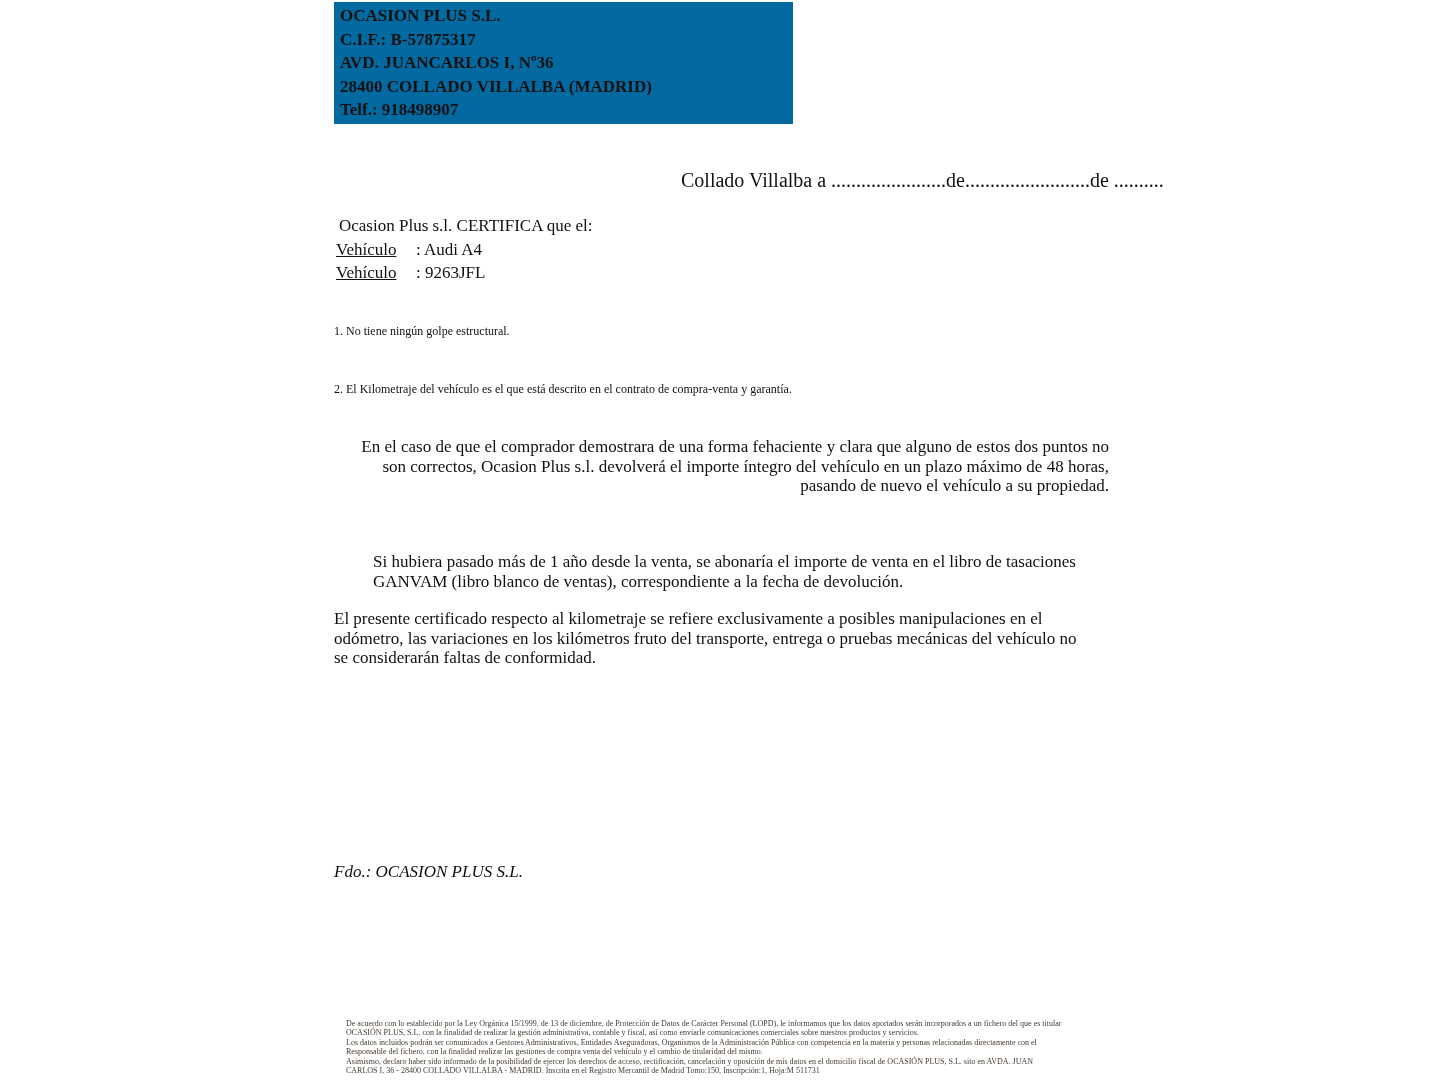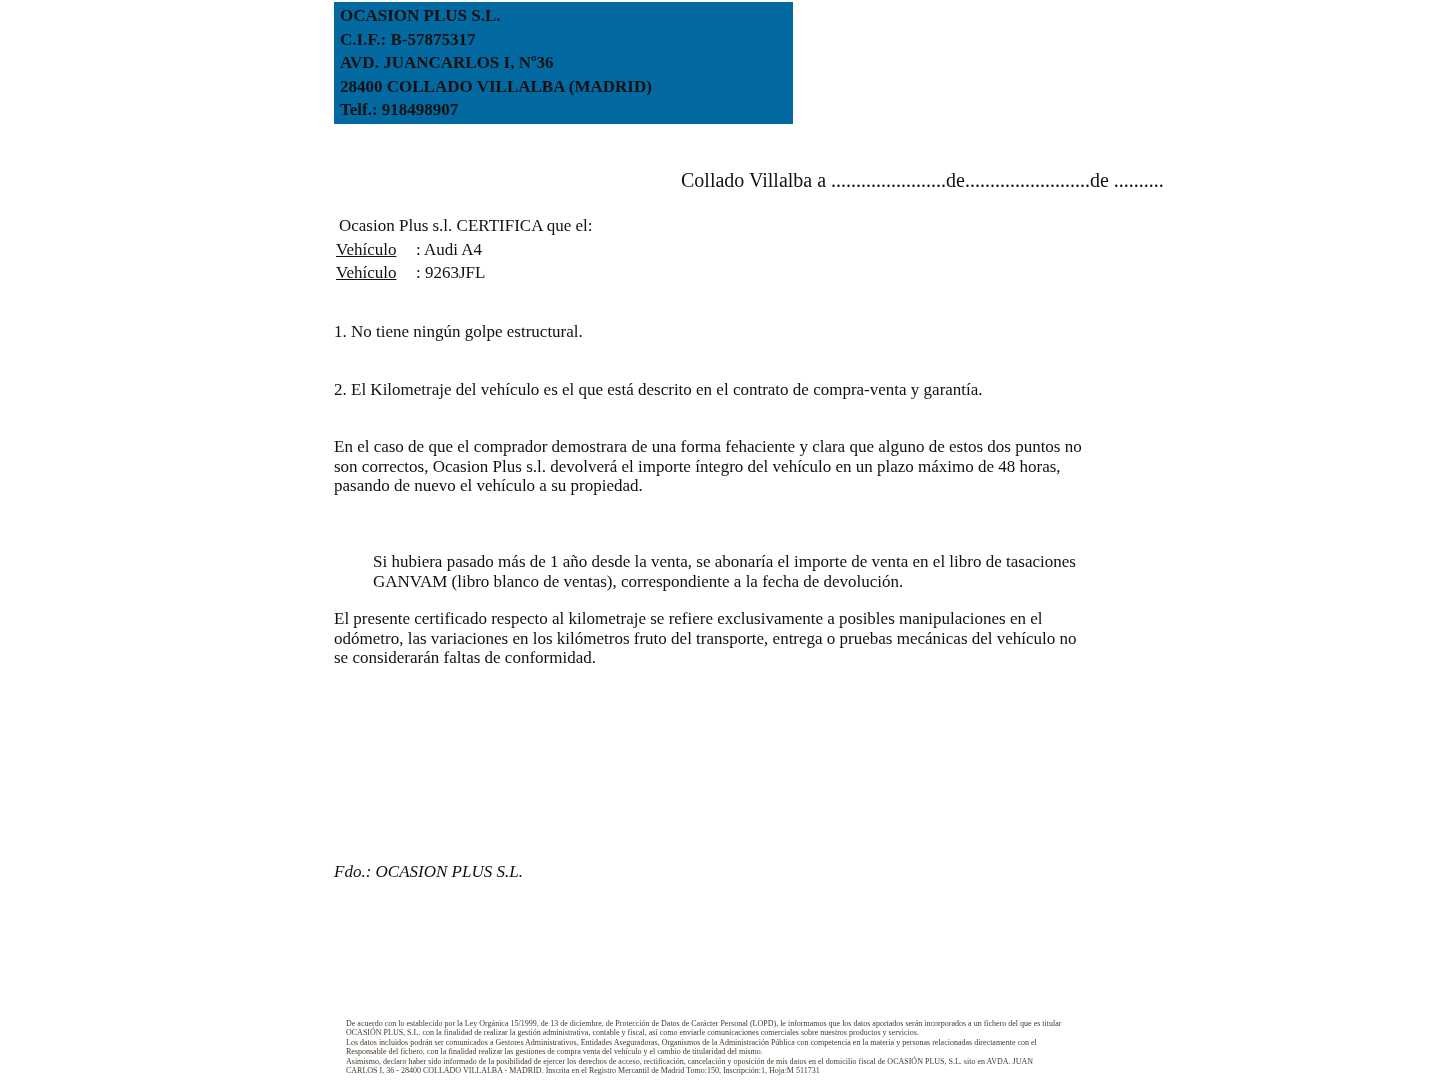--- a/index.html
+++ b/index.html
@@ -50,36 +50,36 @@
     padding-left: 3px;
   }
   .field-label {
     display: inline-block;
     min-width: 80px;
     text-decoration: underline;
   }
   .point {
     position: absolute;
     left: 334px;
-    font-size: 17px;
+    font-size: 12px;
     line-height: 19.6px;
     white-space: nowrap;
     text-align: right;
   }
   .point-1 { top: 322px; }
   .point-2 { top: 360px; margin-top: 20px; }
   .para {
     position: absolute;
     left: 334px;
     width: 775px;
     font-size: 17px;
     line-height: 19.6px;
     white-space: pre-line;
   }
-  .para-1 { top: 437px; }
+  .para-1 { top: 437px; text-align: right; }
   .para-2 { top: 512px; }
   .para-3 { top: 552px; margin-left: 39px; }
   .para-4 { top: 609px; }
   .signature {
     position: absolute;
     left: 334px;
     top: 860px;
     font-size: 17px;
     line-height: 24px;
     white-space: nowrap;

